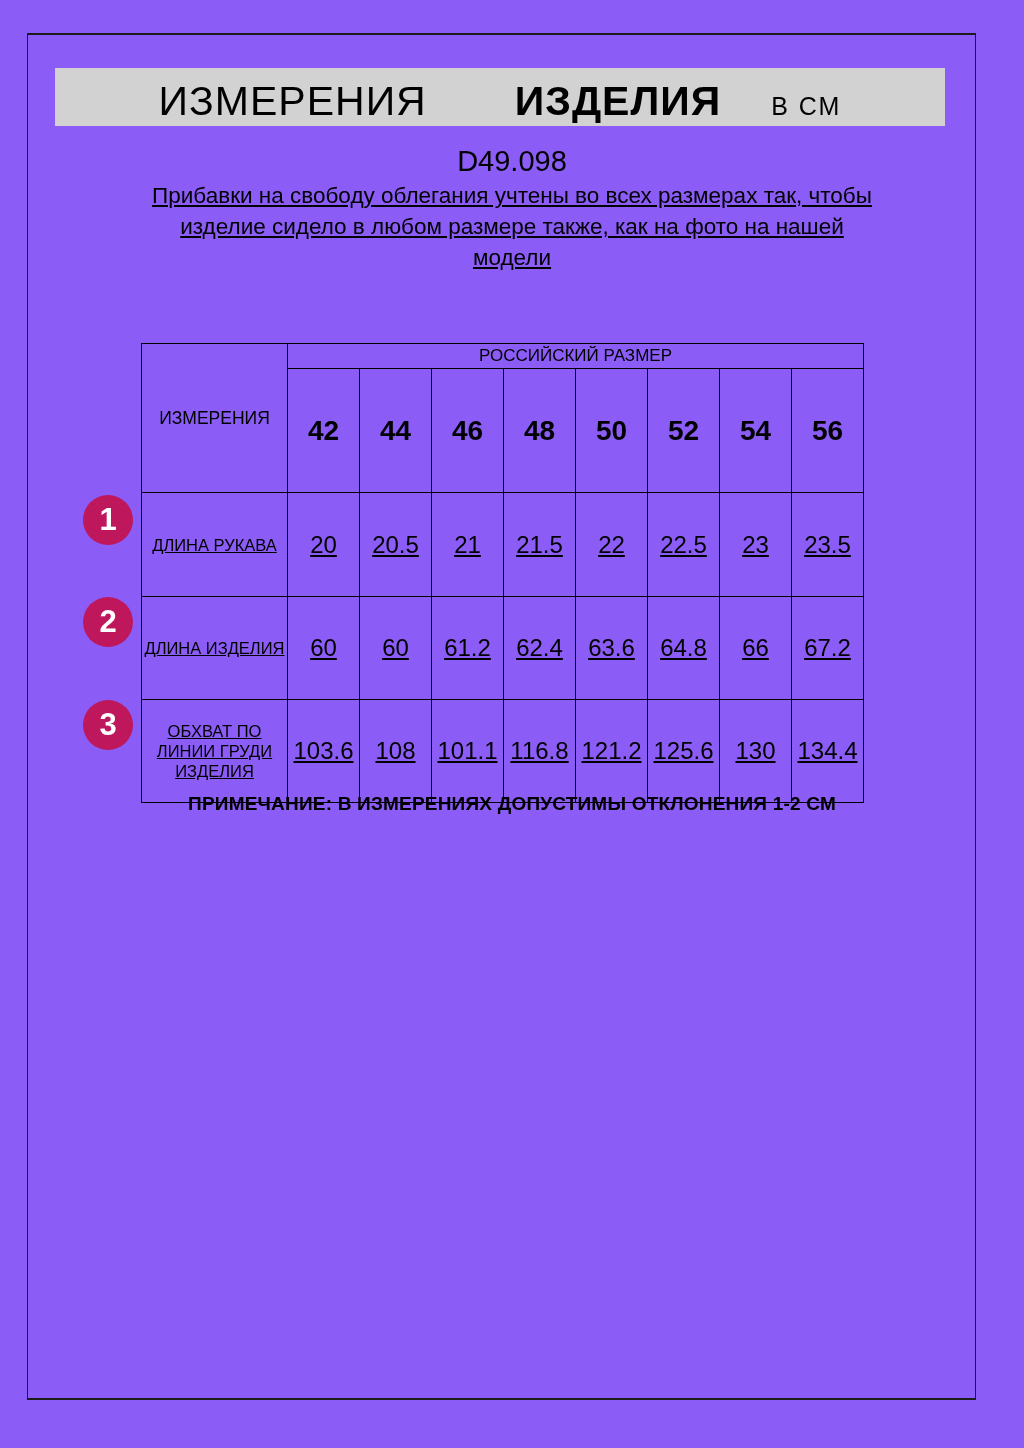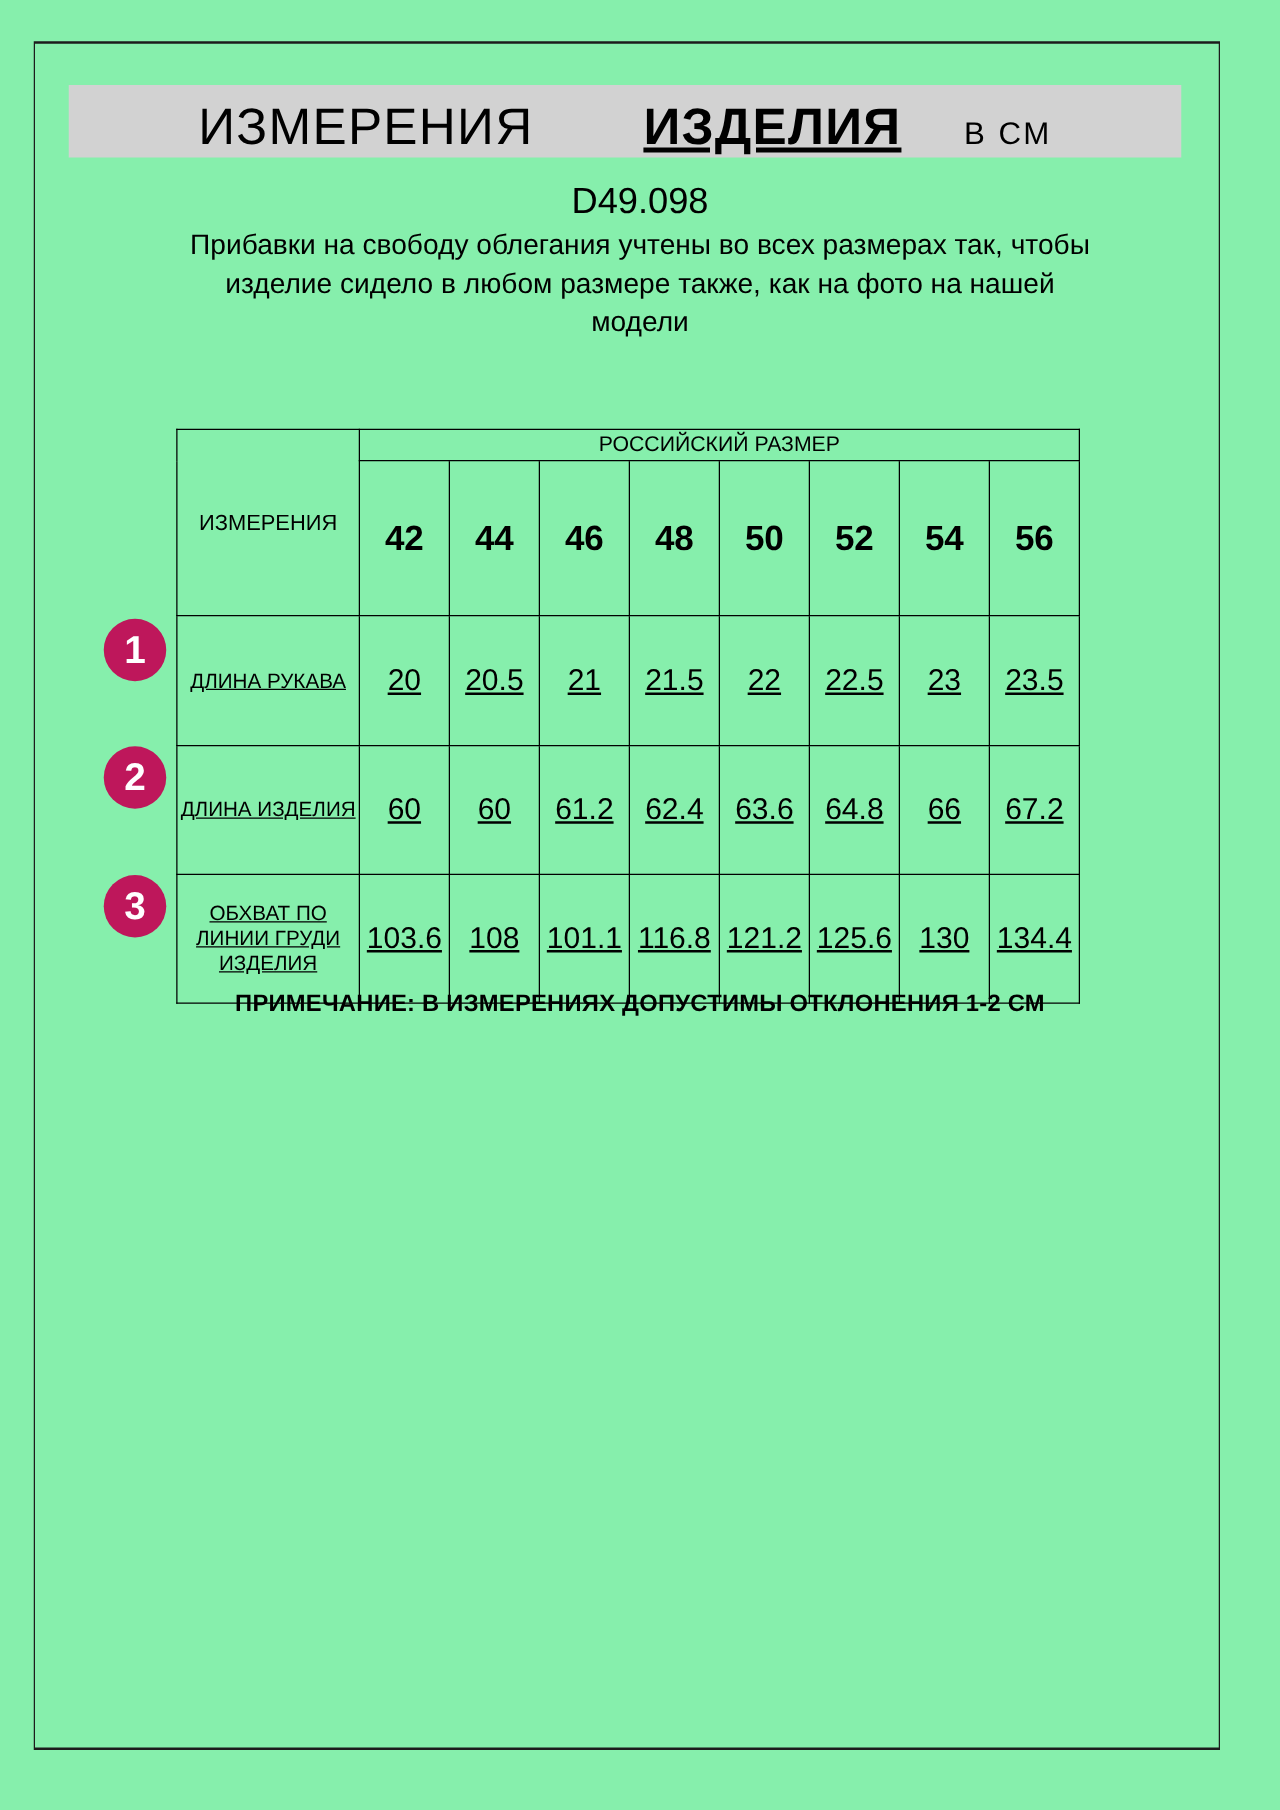--- a/index.html
+++ b/index.html
@@ -1,21 +1,21 @@
 <!DOCTYPE html>
 <html><head>
 <meta charset="utf-8">
 <style>
   * { margin: 0; padding: 0; box-sizing: border-box; }
   html, body { background: #ffffff; }
   .page {
     position: relative;
     width: 1024px;
     height: 1448px;
-    background: #86efac;
+    background: #8b5cf6;
     font-family: "Liberation Sans", sans-serif;
     color: #000;
     overflow: hidden;
   }
   .frame {
     position: absolute;
     left: 27px; top: 33px;
     width: 949px; height: 1367px;
     border: 1px solid #1c1c1c;
     border-top-width: 2px;
@@ -25,34 +25,35 @@
     position: absolute;
     left: 55px; top: 68px;
     width: 890px; height: 58px;
     background: #d2d2d2;
     display: flex;
     align-items: baseline;
     justify-content: center;
     padding-top: 10px;
   }
   .title-main { font-size: 41px; font-weight: normal; letter-spacing: 1px; }
-  .title-bold { font-size: 41px; font-weight: bold; letter-spacing: 1px; margin: 0 50px 0 88px; text-decoration: underline; }
+  .title-bold { font-size: 41px; font-weight: bold; letter-spacing: 1px; margin: 0 50px 0 88px; }
   .title-unit { font-size: 25px; font-weight: normal; letter-spacing: 2px; }
   .product-code {
     position: absolute;
     top: 145px; left: 0; width: 100%;
     text-align: center;
     font-size: 29px;
   }
   .subtitle {
     position: absolute;
     top: 180px; left: 0; width: 100%;
     text-align: center;
     font-size: 22.5px;
     line-height: 31px;
+    text-decoration: underline;
   }
   table.size-table {
     position: absolute;
     left: 141px; top: 343px;
     border-collapse: collapse;
     table-layout: fixed;
   }
   table.size-table td {
     border: 1.5px solid #000;
     text-align: center;

